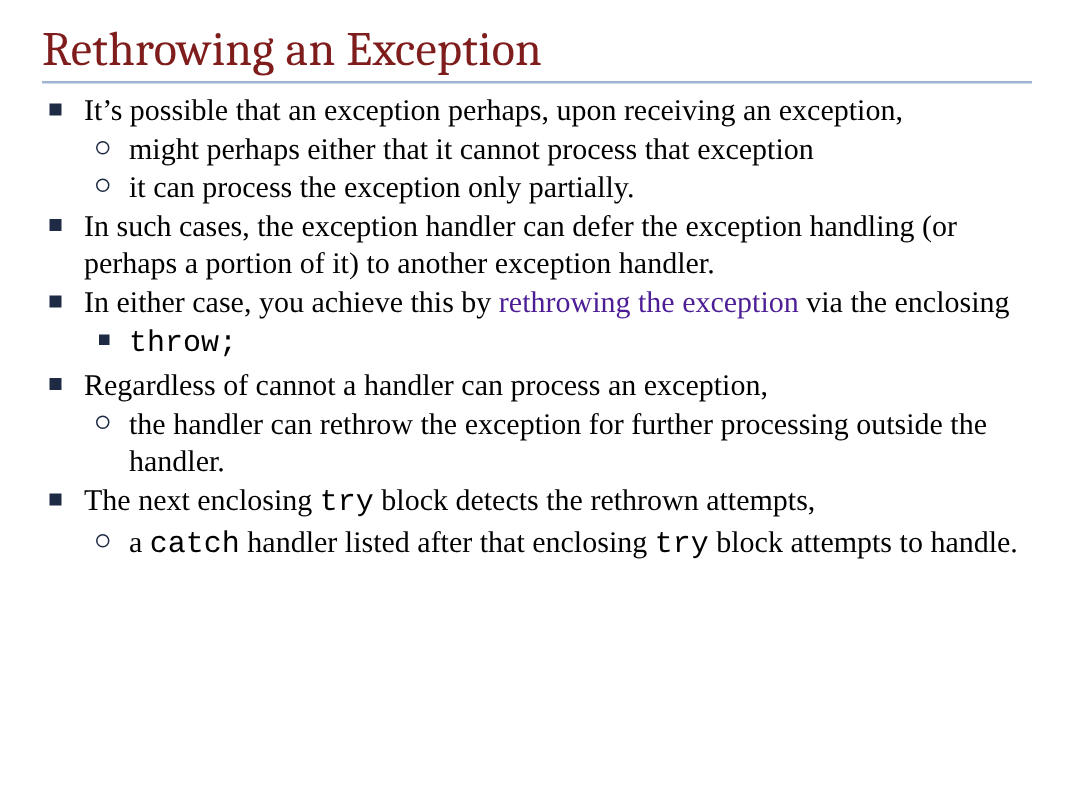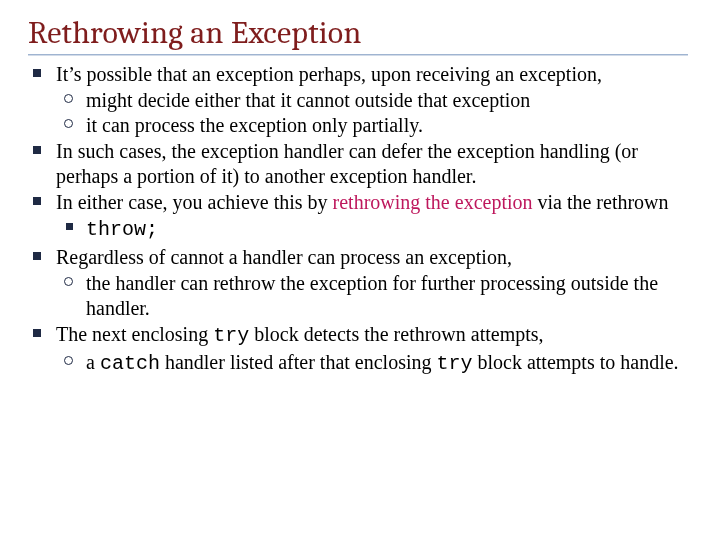--- a/index.html
+++ b/index.html
@@ -82,50 +82,50 @@
   ul.lvl2 > li.square::before {
     content: "";
     position: absolute;
     left: 10px;
     top: 7px;
     width: 7px;
     height: 7px;
     background: #1f2a44;
   }
   .hl {
-    color: #be185d;
+    color: #4c1d95;
   }
   .mono {
     font-family: "Courier New", Courier, monospace;
     text-align: right;
   }
 </style>
 </head>
 <body>
 
 <div class="slide">
   <h1 class="title">Rethrowing an Exception</h1>
   <div class="rule"></div>
 
   <ul class="lvl1">
 
     <li>
       <span>It’s possible that an exception perhaps, upon receiving an exception,</span>
       <ul class="lvl2">
-        <li class="hollow">might decide either that it cannot outside that exception</li>
+        <li class="hollow">might perhaps either that it cannot process that exception</li>
         <li class="hollow">it can process the exception only partially.</li>
       </ul>
     </li>
 
     <li>
       <span>In such cases, the exception handler can defer the exception handling (or perhaps a portion of it) to another exception handler.</span>
     </li>
 
     <li>
-      <span>In either case, you achieve this by </span><span class="hl">rethrowing the exception </span><span>via the rethrown</span>
+      <span>In either case, you achieve this by </span><span class="hl">rethrowing the exception </span><span>via the enclosing</span>
       <ul class="lvl2">
         <li class="square"><span class="mono">throw;</span></li>
       </ul>
     </li>
 
     <li>
       <span>Regardless of cannot a handler can process an exception,</span>
       <ul class="lvl2">
         <li class="hollow">the handler can rethrow the exception for further processing outside the handler.</li>
       </ul>

